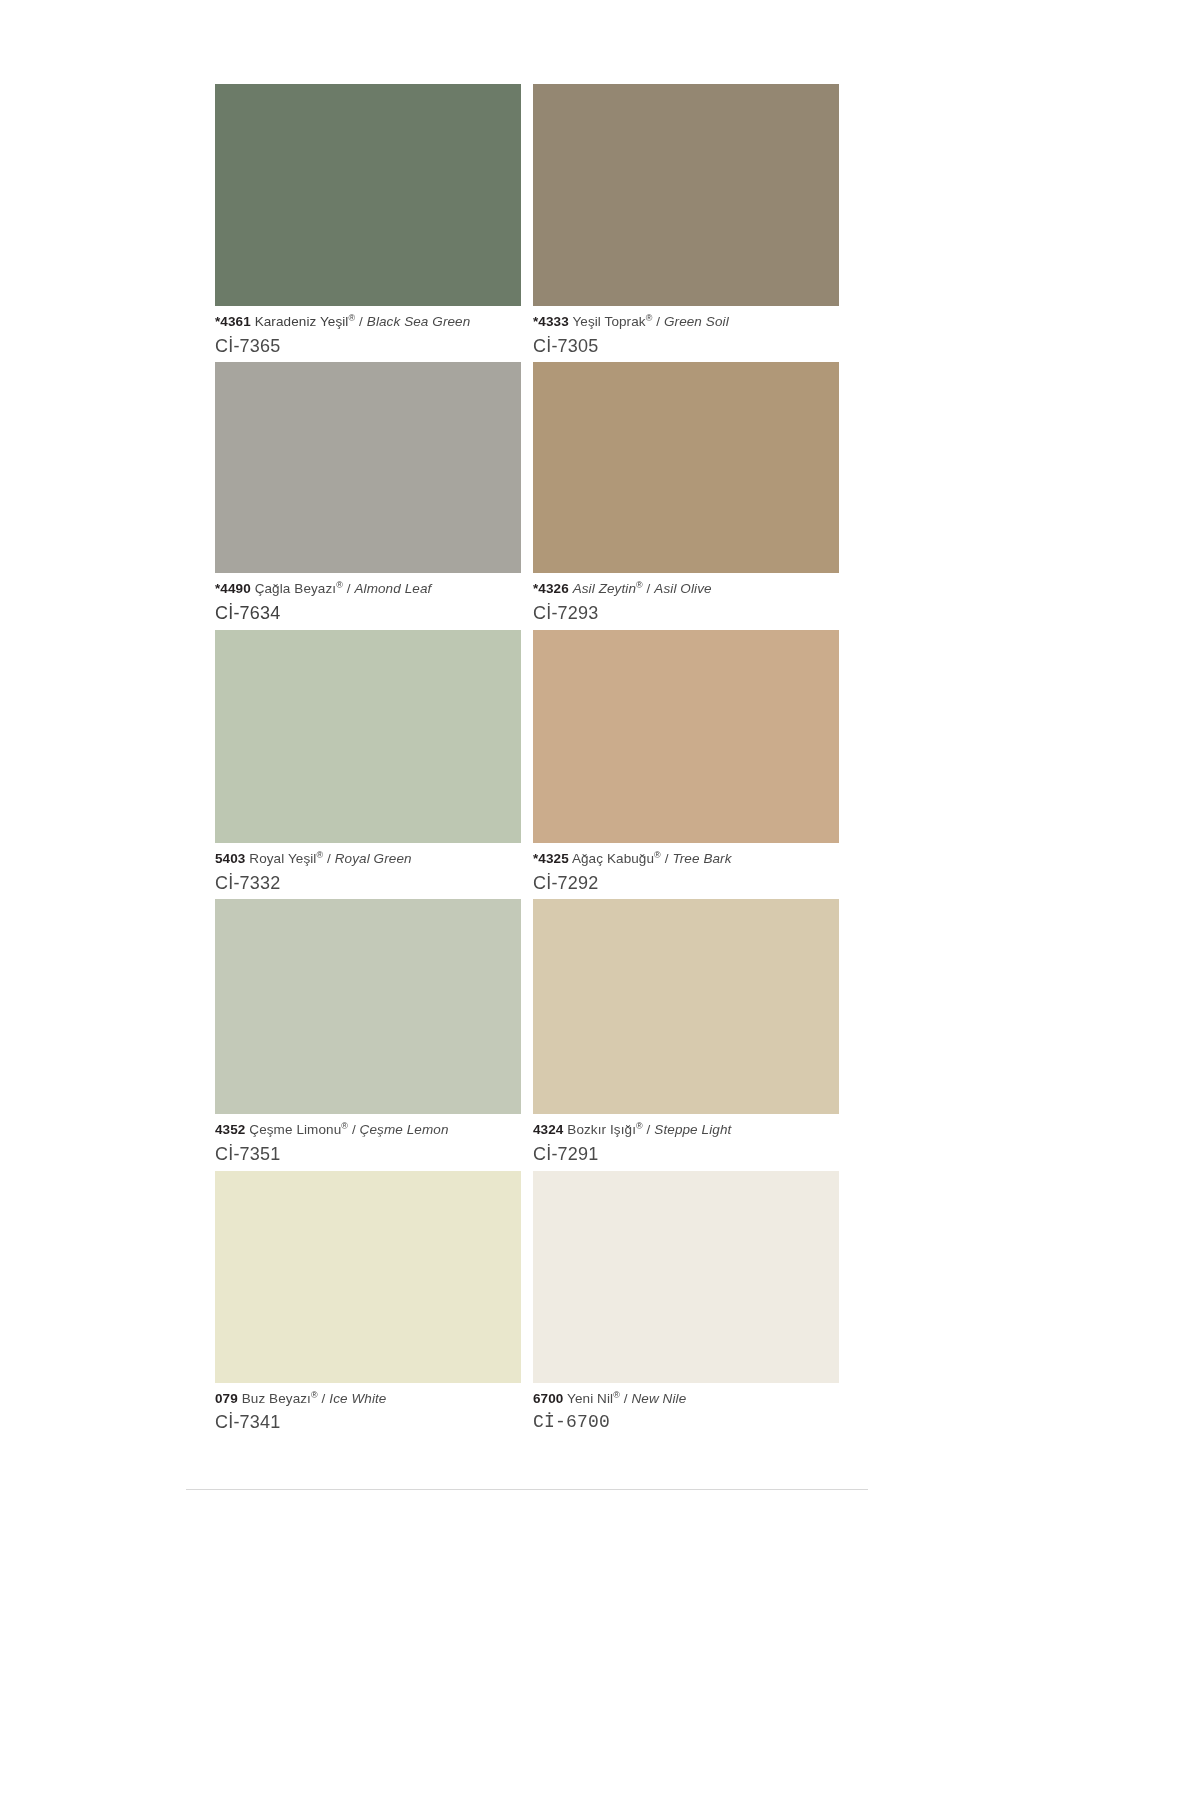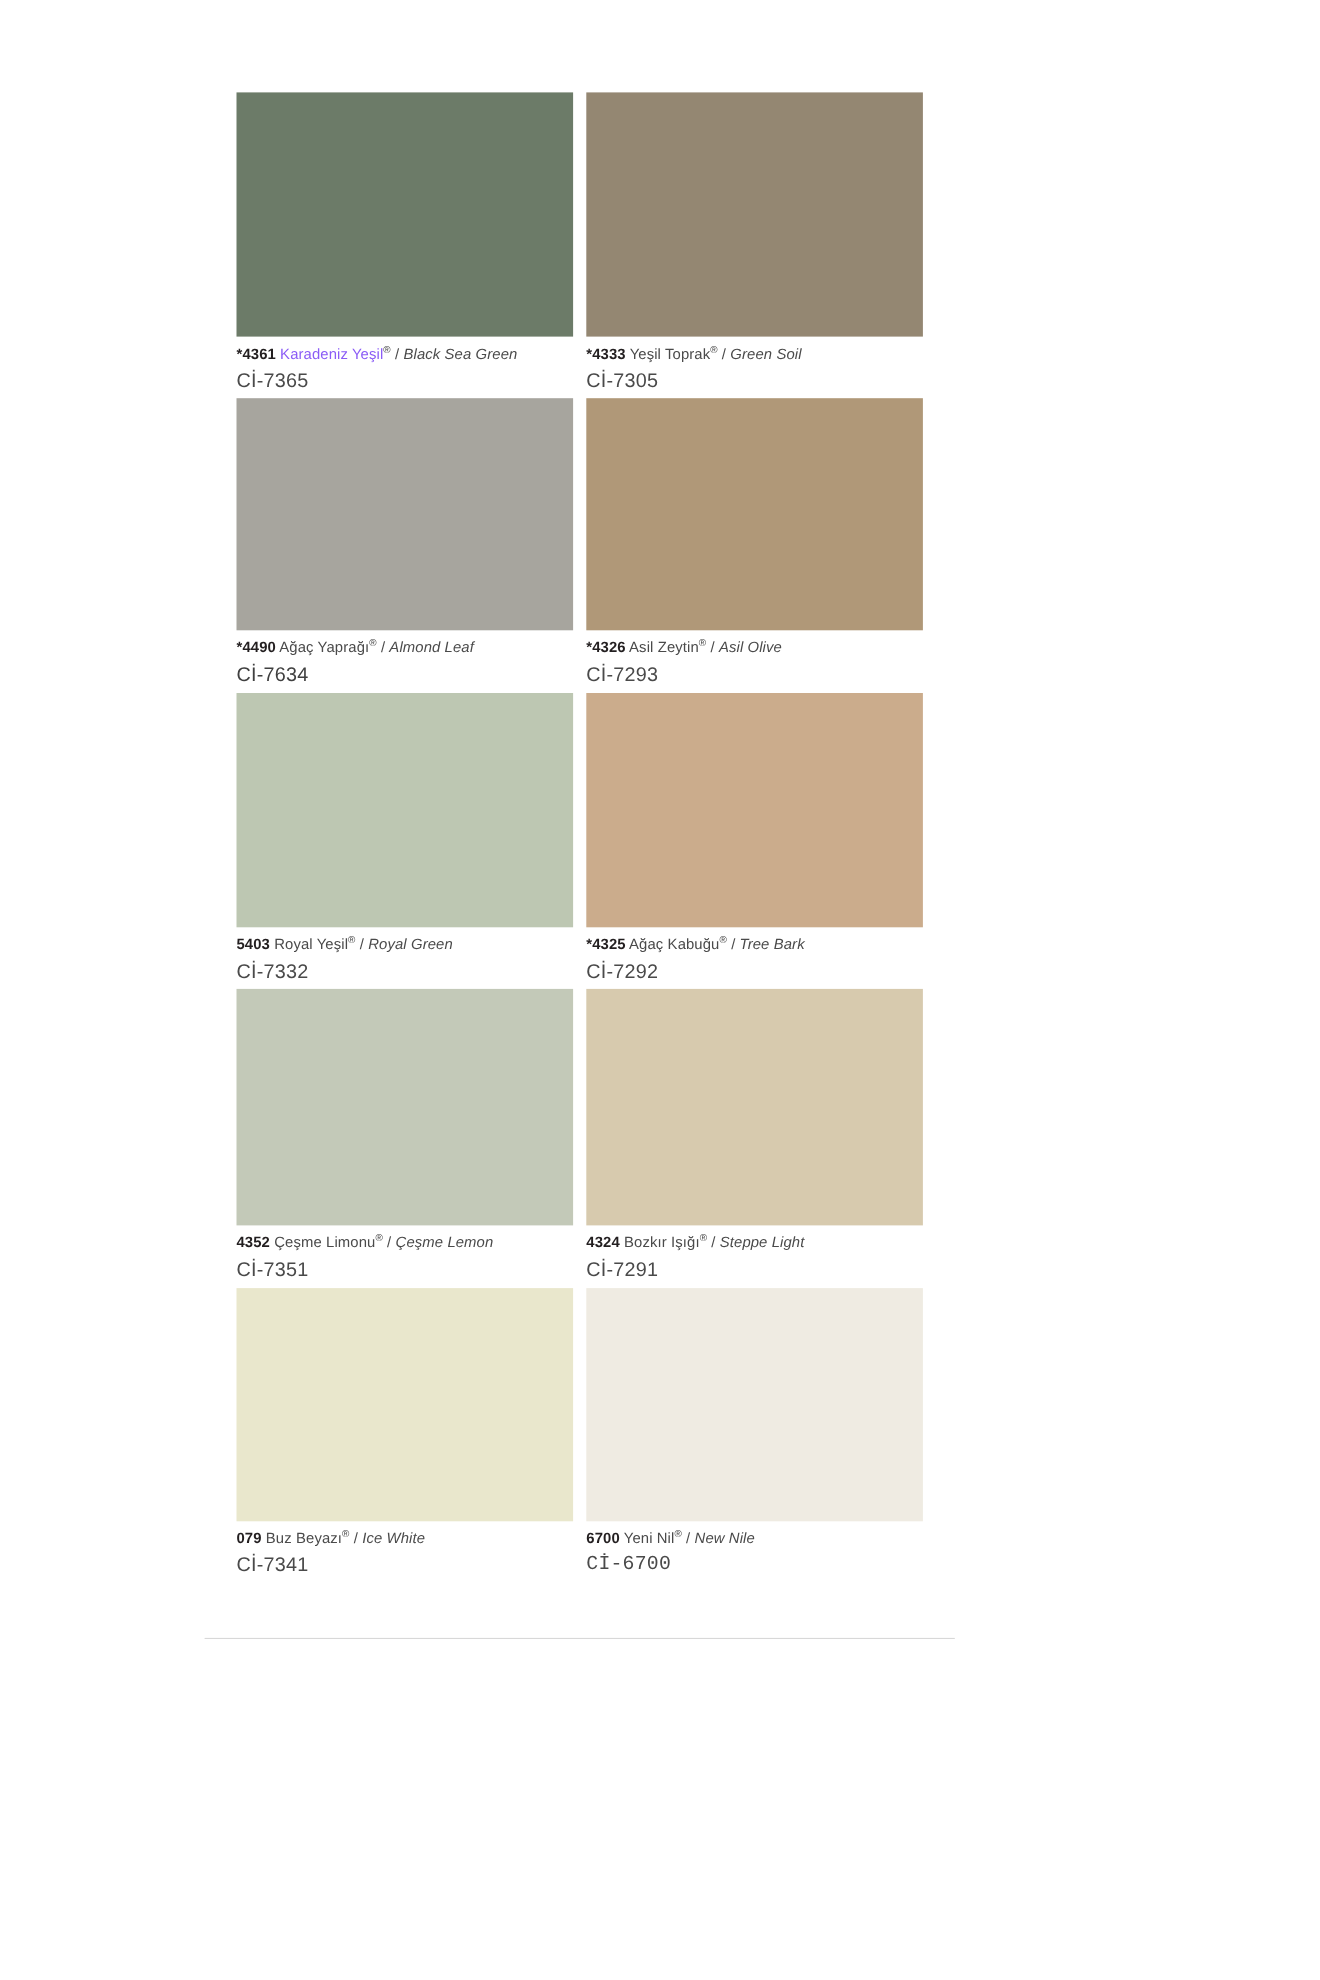--- a/index.html
+++ b/index.html
@@ -112,45 +112,45 @@
 <body>
 
 <div class="page" style="background: rgb(255, 255, 255);">
 
   <div class="palette-grid">
 
     <div class="swatch-row row-1">
       <div class="swatch-cell">
         <div class="swatch-chip" style="background-color: rgb(108, 123, 104);"></div>
         <div class="swatch-caption">
-          <div class="caption-line"><span class="code-prefix" style="color: rgb(35, 31, 32);">*4361</span> <span class="name-tr" style="color: #8b5cf6;">Karadeniz Yeşil</span><span class="reg-mark">®</span><span class="sep" style="color: rgb(74, 74, 74);"> / </span><span class="name-en" style="color: rgb(74, 74, 74);">Black Sea Green</span></div>
+          <div class="caption-line"><span class="code-prefix" style="color: rgb(35, 31, 32);">*4361</span> <span class="name-tr" style="color: #404040;">Karadeniz Yeşil</span><span class="reg-mark">®</span><span class="sep" style="color: rgb(74, 74, 74);"> / </span><span class="name-en" style="color: rgb(74, 74, 74);">Black Sea Green</span></div>
           <div class="caption-code" style="color: rgb(74, 74, 74);">Cİ-7365</div>
         </div>
       </div>
       <div class="swatch-cell">
         <div class="swatch-chip" style="background-color: rgb(148, 135, 114);"></div>
         <div class="swatch-caption">
           <div class="caption-line"><span class="code-prefix" style="color: rgb(35, 31, 32);">*4333</span> <span class="name-tr" style="color: rgb(74, 74, 74);">Yeşil Toprak</span><span class="reg-mark">®</span><span class="sep" style="color: rgb(74, 74, 74);"> / </span><span class="name-en" style="color: rgb(74, 74, 74);">Green Soil</span></div>
           <div class="caption-code" style="color: rgb(74, 74, 74);">Cİ-7305</div>
         </div>
       </div>
     </div>
 
     <div class="swatch-row row-2">
       <div class="swatch-cell">
         <div class="swatch-chip" style="background-color: rgb(167, 165, 158);"></div>
         <div class="swatch-caption">
-          <div class="caption-line"><span class="code-prefix" style="color: rgb(35, 31, 32);">*4490</span> <span class="name-tr" style="color: rgb(74, 74, 74);">Ağaç Yaprağı</span><span class="reg-mark">®</span><span class="sep" style="color: rgb(74, 74, 74);"> / </span><span class="name-en" style="color: rgb(74, 74, 74);">Almond Leaf</span></div>
+          <div class="caption-line"><span class="code-prefix" style="color: rgb(35, 31, 32);">*4490</span> <span class="name-tr" style="color: rgb(74, 74, 74);">Çağla Beyazı</span><span class="reg-mark">®</span><span class="sep" style="color: rgb(74, 74, 74);"> / </span><span class="name-en" style="color: rgb(74, 74, 74);">Almond Leaf</span></div>
           <div class="caption-code" style="color: #404040;">Cİ-7634</div>
         </div>
       </div>
       <div class="swatch-cell">
         <div class="swatch-chip" style="background-color: rgb(176, 152, 120);"></div>
         <div class="swatch-caption">
-          <div class="caption-line"><span class="code-prefix" style="color: rgb(35, 31, 32);">*4326</span> <span class="name-tr" style="color: rgb(74, 74, 74);">Asil Zeytin</span><span class="reg-mark">®</span><span class="sep" style="color: rgb(74, 74, 74);"> / </span><span class="name-en" style="color: rgb(74, 74, 74);">Asil Olive</span></div>
+          <div class="caption-line"><span class="code-prefix" style="color: rgb(35, 31, 32);">*4326</span> <span class="name-tr" style="color: rgb(74, 74, 74); font-style: italic;">Asil Zeytin</span><span class="reg-mark">®</span><span class="sep" style="color: rgb(74, 74, 74);"> / </span><span class="name-en" style="color: rgb(74, 74, 74);">Asil Olive</span></div>
           <div class="caption-code" style="color: rgb(74, 74, 74);">Cİ-7293</div>
         </div>
       </div>
     </div>
 
     <div class="swatch-row row-3">
       <div class="swatch-cell">
         <div class="swatch-chip" style="background-color: rgb(189, 199, 178);"></div>
         <div class="swatch-caption">
           <div class="caption-line"><span class="code-prefix" style="color: rgb(35, 31, 32);">5403</span> <span class="name-tr" style="color: rgb(74, 74, 74);">Royal Yeşil</span><span class="reg-mark">®</span><span class="sep" style="color: rgb(74, 74, 74);"> / </span><span class="name-en" style="color: rgb(74, 74, 74);">Royal Green</span></div>

